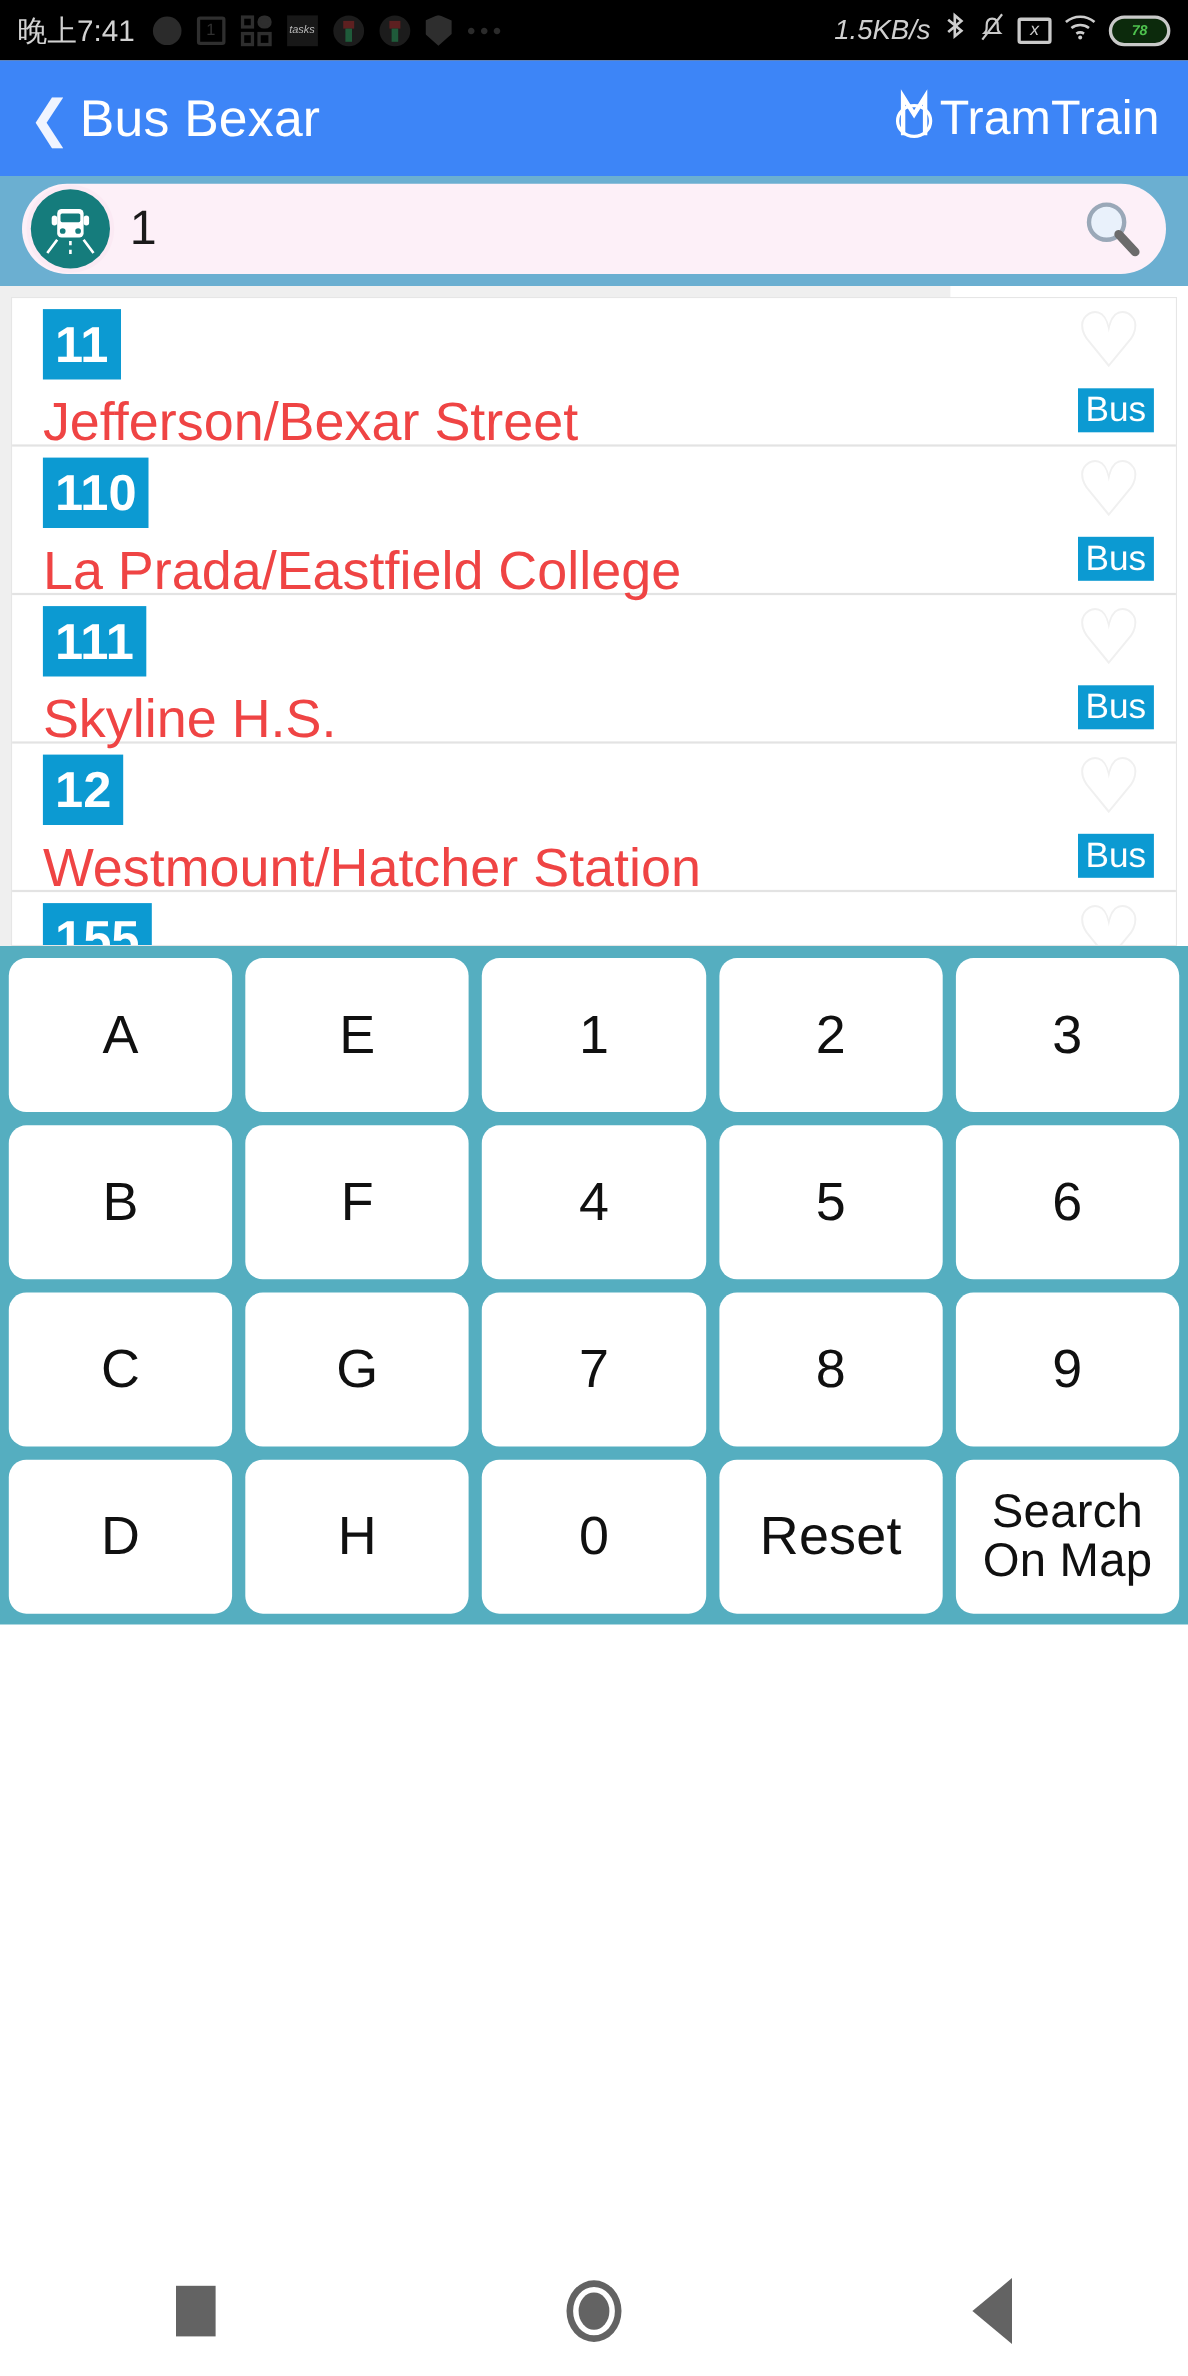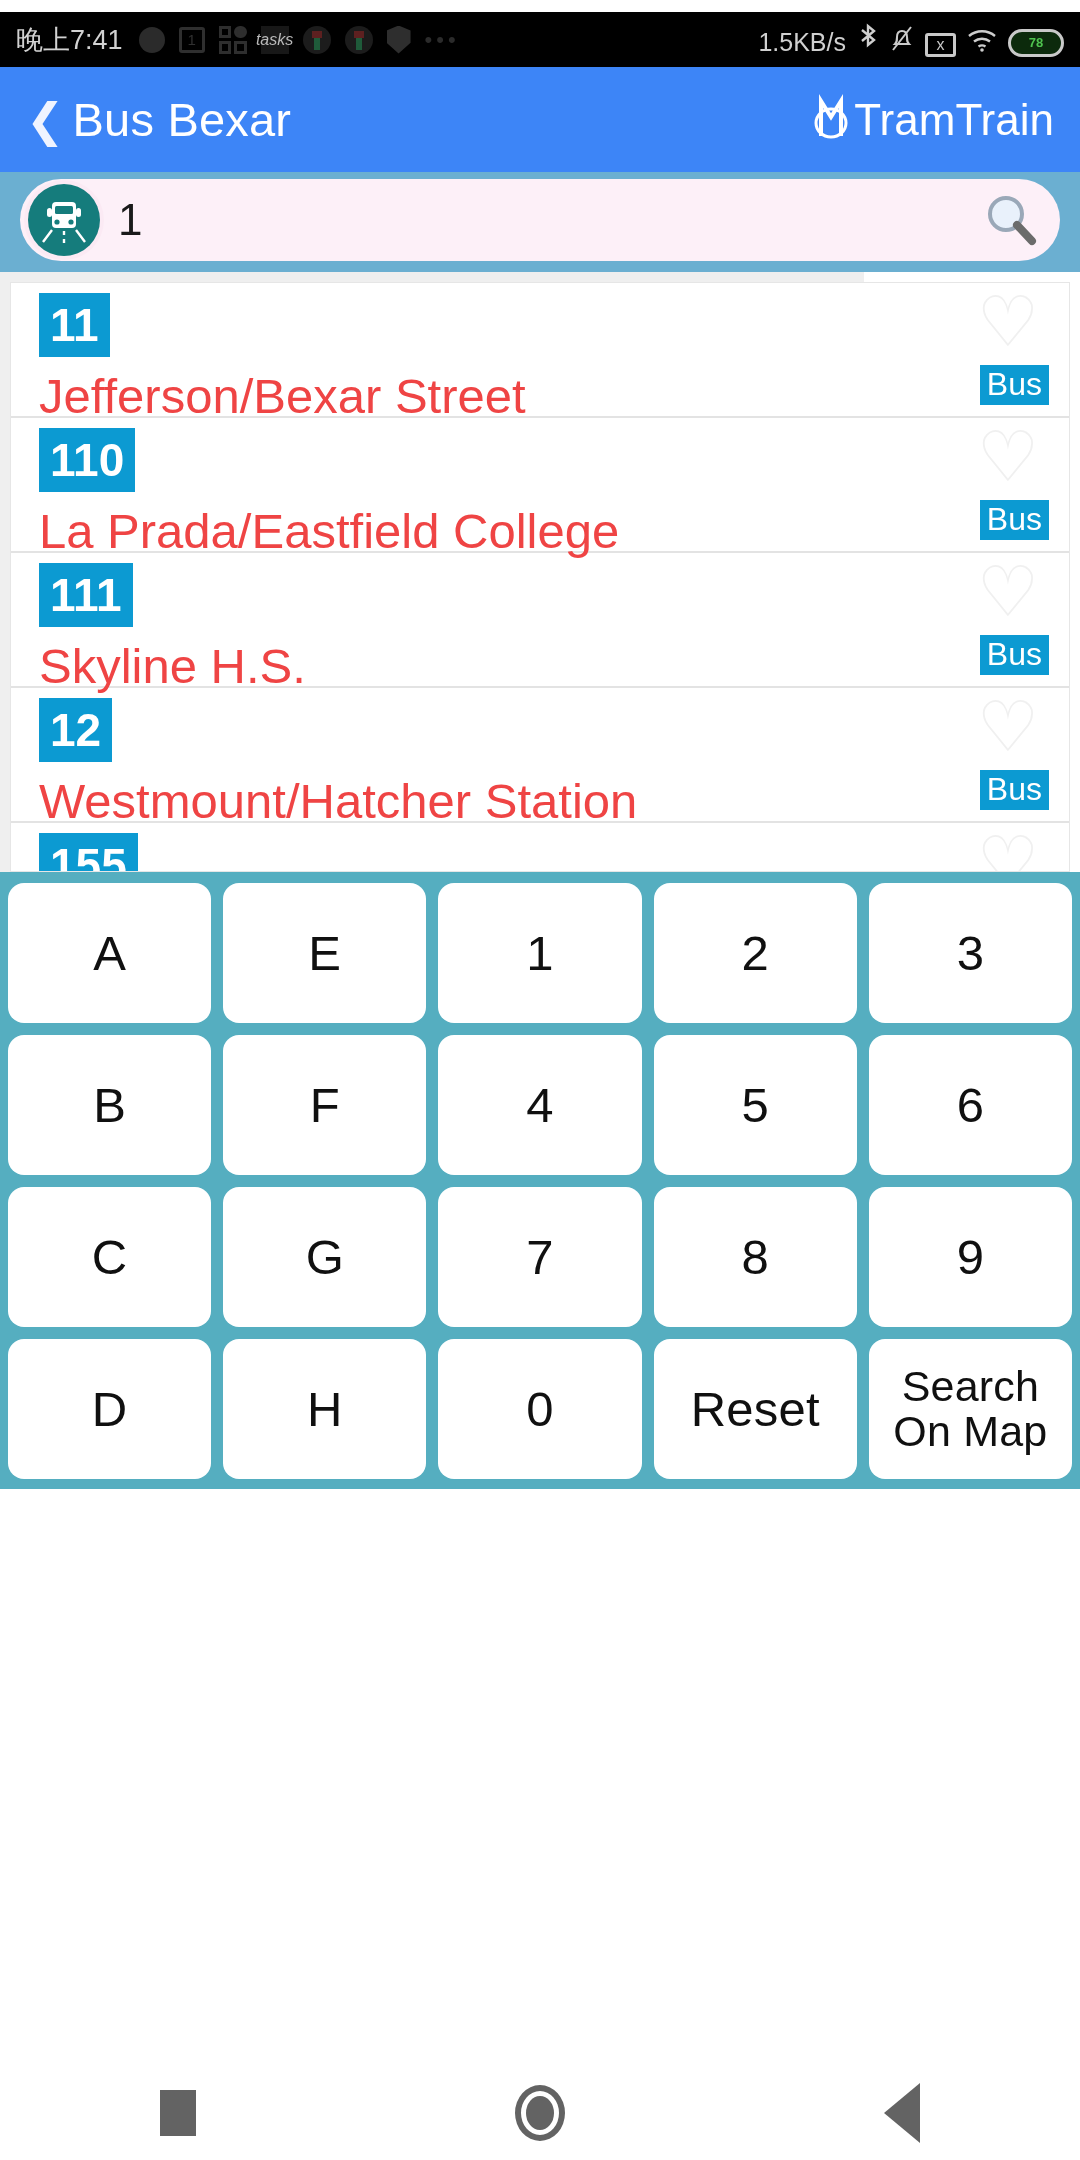--- a/index.html
+++ b/index.html
@@ -8,34 +8,33 @@
     background:#ffffff;
     font-family:"Liberation Sans", sans-serif;
     overflow:hidden;
   }
 
   
   #status-bar{
     height:55px; width:1080px; background:#000000;
     display:flex; align-items:center; padding:10px 16px;
     color:#c9c9c9;
-    margin-top:12px;
   }
   #status-bar .clock{ font-size:27px; letter-spacing:0px; color:#d2d2d2; white-space:nowrap; }
   .sb-icons-left{ display:flex; align-items:center; gap:14px; margin-left:16px; }
-  .sb-icons-right{ display:flex; align-items:flex-end; gap:11px; margin-left:auto; }
+  .sb-icons-right{ display:flex; align-items:center; gap:11px; margin-left:auto;font-style:italic; }
   .sb-ic{ display:inline-flex; align-items:center; justify-content:center; }
   .sb-dot-circle{ width:26px; height:26px; border-radius:50%; background:#2b2b2b; display:block; }
   .sb-cal{ width:26px;height:26px;border:3px solid #2f2f2f;border-radius:3px;
            font-size:15px;color:#303030;display:flex;align-items:center;justify-content:center;line-height:1;}
   .sb-grid{ width:28px;height:28px;display:grid;grid-template-columns:1fr 1fr;grid-template-rows:1fr 1fr;gap:3px;}
   .sb-grid i{ border:3px solid #2e2e2e; display:block; }
   .sb-grid i:nth-child(2){ border-radius:50%; background:#2e2e2e; }
   .sb-sq{ width:28px;height:28px;background:#181818; display:flex;align-items:center;justify-content:center;
-          font-size:16px;color:#b9b9b9;font-style:italic;}
+          font-size:10px;color:#b9b9b9;font-style:italic;}
   .sb-appcirc{ width:28px;height:28px;border-radius:50%;background:#1c1c1c;position:relative;overflow:hidden;}
   .sb-appcirc::before{content:"";position:absolute;left:9px;top:5px;width:10px;height:7px;background:#5d2020;}
   .sb-appcirc::after{content:"";position:absolute;left:11px;top:12px;width:6px;height:12px;background:#1f5b3a;}
   .sb-shield{ width:24px;height:28px;background:#2e2e2e;
               clip-path:polygon(50% 0,100% 18%,100% 62%,50% 100%,0 62%,0 18%); }
   .sb-dots{ letter-spacing:4px; font-size:22px; color:#2b2b2b; line-height:1; }
   .sb-speed{ font-size:25px; color:#d0d0d0; white-space:nowrap; }
   .sb-bt{ font-size:26px; color:#cfcfcf; line-height:1;}
   .sb-bell{ font-size:25px; color:#cacaca; line-height:1; }
   .sb-simx{ width:31px;height:24px;border:3px solid #c9c9c9;border-radius:3px;

